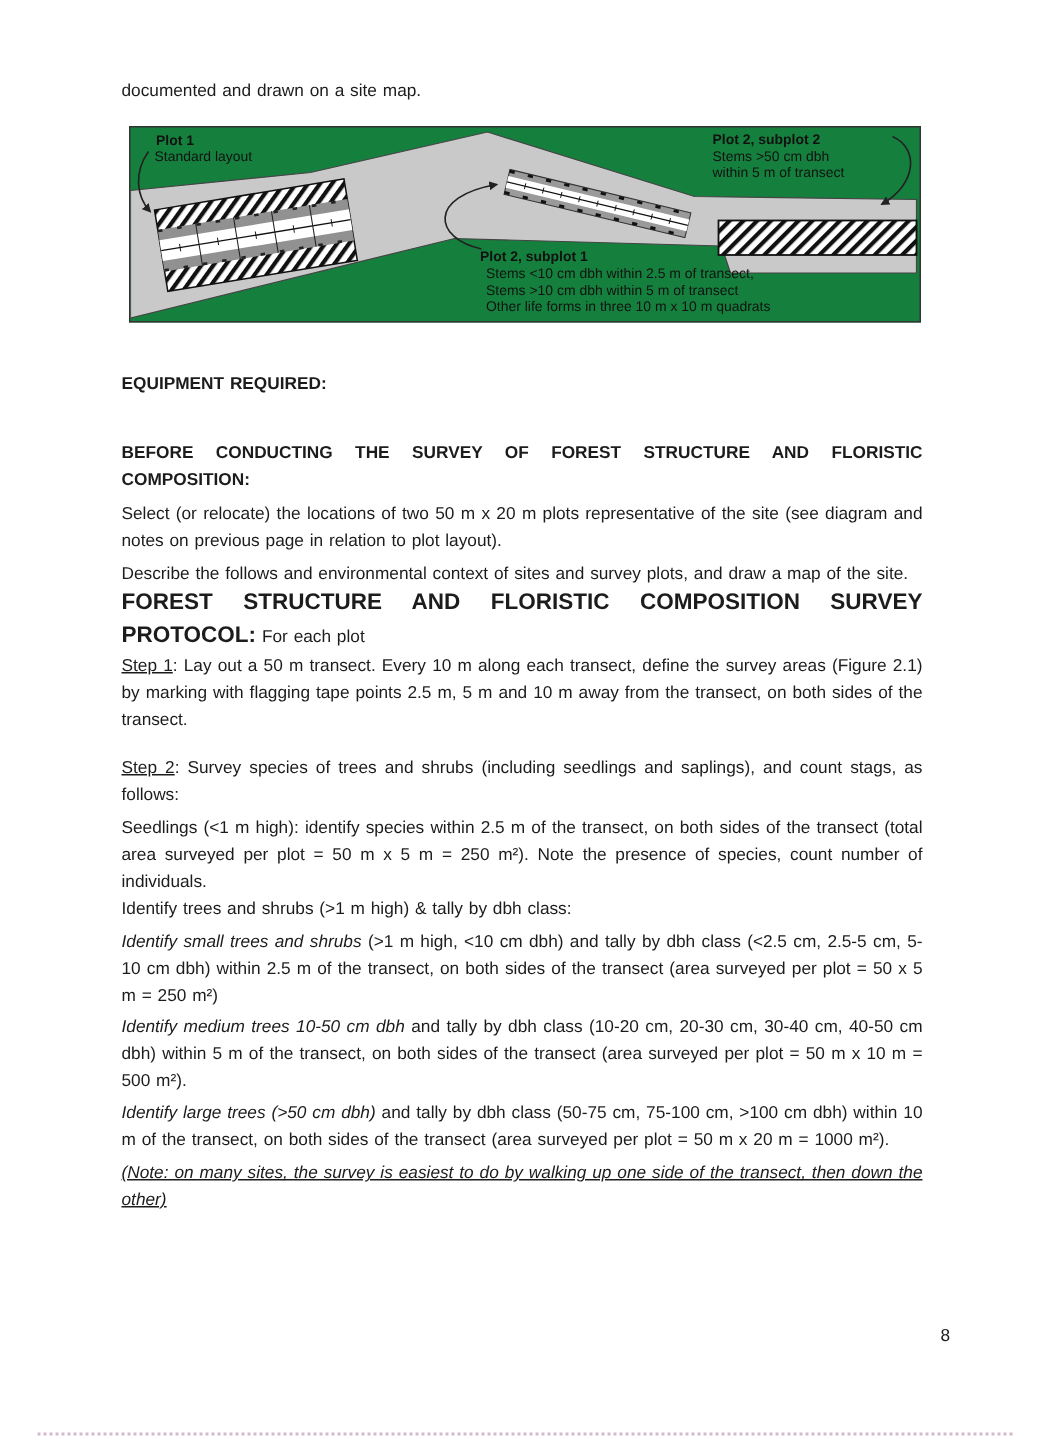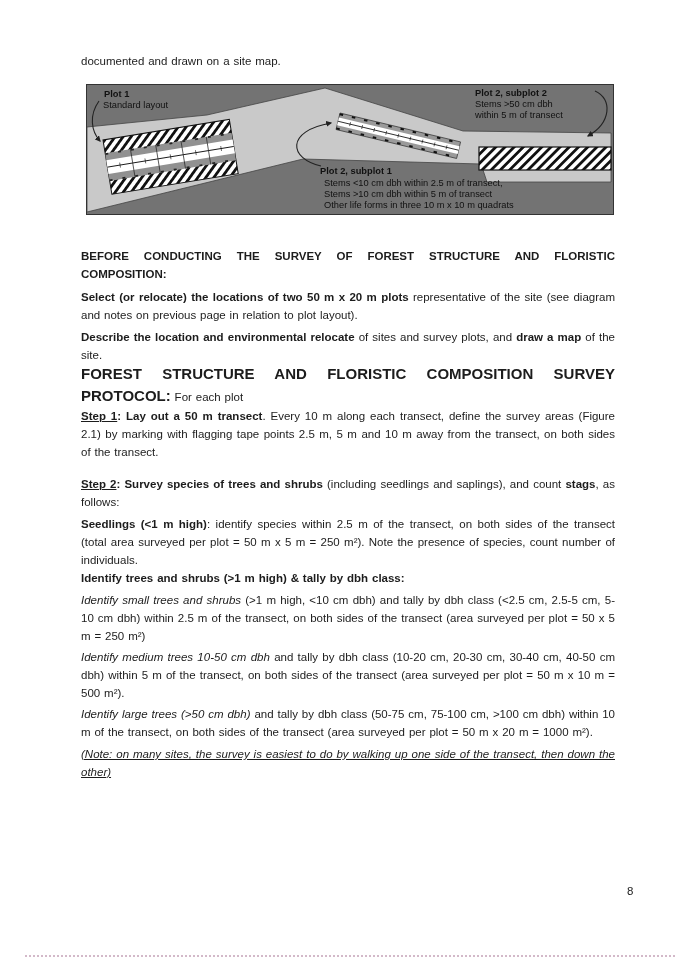--- a/index.html
+++ b/index.html
@@ -3,27 +3,27 @@
 <meta charset="utf-8">
 <style>
   html,body { margin:0; padding:0; background:#ffffff; }
   .page {
     position:relative; width:700px; height:960px; background:#ffffff;
     font-family:"Liberation Sans", sans-serif; color:#1c1c1c; overflow:hidden;
   }
   .content { position:absolute; left:81px; top:0; width:534px; }
   .content p { margin:0; font-size:11.5px; line-height:18px; text-align:justify; word-spacing:0.06em; }
   .h { font-size:15px; font-weight:bold; line-height:19.5px; text-align:center; }
-  .b { font-weight:bold; }
+  .b { font-weight:normal; }
   .i { font-style:italic; }
   .u { text-decoration:underline; }
   .intro { margin-top:52px !important; text-align:left !important; }
   .figure {
     margin:14px 0 32px 5px; width:526px; height:129px;
-    border:1px solid #333; position:relative; background:#737373;
+    border:1px solid #333; position:relative; background:#15803d;
   }
   .figure svg { display:block; font-family:inherit; }
   .equip-h { margin-bottom:4px !important; }
   .equip-p { margin-bottom:8px !important; }
   .before-h { margin-top:28px !important; margin-bottom:5px !important; }
   .select-p { margin-bottom:4px !important; }
   .proto-p { line-height:19.5px !important; }
   .step1-p { margin-bottom:14px !important; }
   .step2-p { margin-bottom:4px !important; }
   .ident-h { font-size:11.5px; line-height:18px; margin-bottom:4px !important; }
@@ -110,26 +110,27 @@
         <text x="388" y="22" font-size="9.3" fill="#111111">Stems &gt;50 cm dbh</text>
         <text x="388" y="33" font-size="9.3" fill="#111111">within 5 m of transect</text>
 
         <text x="233" y="89" font-size="9.3" font-weight="bold" fill="#111111">Plot 2, subplot 1</text>
         <text x="237" y="100.5" font-size="9.3" fill="#111111">Stems &lt;10 cm dbh within 2.5 m of transect,</text>
         <text x="237" y="111.5" font-size="9.3" fill="#111111">Stems &gt;10 cm dbh within 5 m of transect</text>
         <text x="237" y="122.5" font-size="9.3" fill="#111111">Other life forms in three 10 m x 10 m quadrats</text>
       </svg>
     </div>
 
+    <p class="h equip-h">EQUIPMENT REQUIRED:</p>
 
     <p class="h before-h">BEFORE CONDUCTING THE SURVEY OF FOREST STRUCTURE AND FLORISTIC COMPOSITION:</p>
 
     <p class="select-p"><span class="b">Select (or relocate) the locations of two 50 m x 20 m plots</span><span> representative of the site (see diagram and notes on previous page in relation to plot layout).</span></p>
 
-    <p class="describe-p"><span class="b">Describe the location and environmental relocate</span><span> of sites and survey plots, and </span><span class="b">draw a map</span><span> of the site.</span></p>
+    <p class="describe-p"><span class="b">Describe the follows and environmental context</span><span> of sites and survey plots, and </span><span class="b">draw a map</span><span> of the site.</span></p>
 
     <p class="proto-p"><span class="h">FOREST STRUCTURE AND FLORISTIC COMPOSITION SURVEY PROTOCOL:</span><span> For each plot</span></p>
 
     <p class="step1-p"><span class="b u">Step 1</span><span class="b">: Lay out a 50 m transect</span><span>. Every 10 m along each transect, define the survey areas (Figure 2.1) by marking with flagging tape points 2.5 m, 5 m and 10 m away from the transect, on both sides of the transect.</span></p>
 
     <p class="step2-p"><span class="b u">Step 2</span><span class="b">: Survey species of trees and shrubs</span><span> (including seedlings and saplings), and count </span><span class="b">stags</span><span>, as follows:</span></p>
 
     <p class="seed-p"><span class="b">Seedlings (&lt;1 m high)</span><span>: identify species within 2.5 m of the transect, on both sides of the transect (total area surveyed per plot = 50 m x 5 m = 250 m²). Note the presence of species, count number of individuals.</span></p>
 
     <p class="b ident-h">Identify trees and shrubs (&gt;1 m high) &amp; tally by dbh class:</p>

